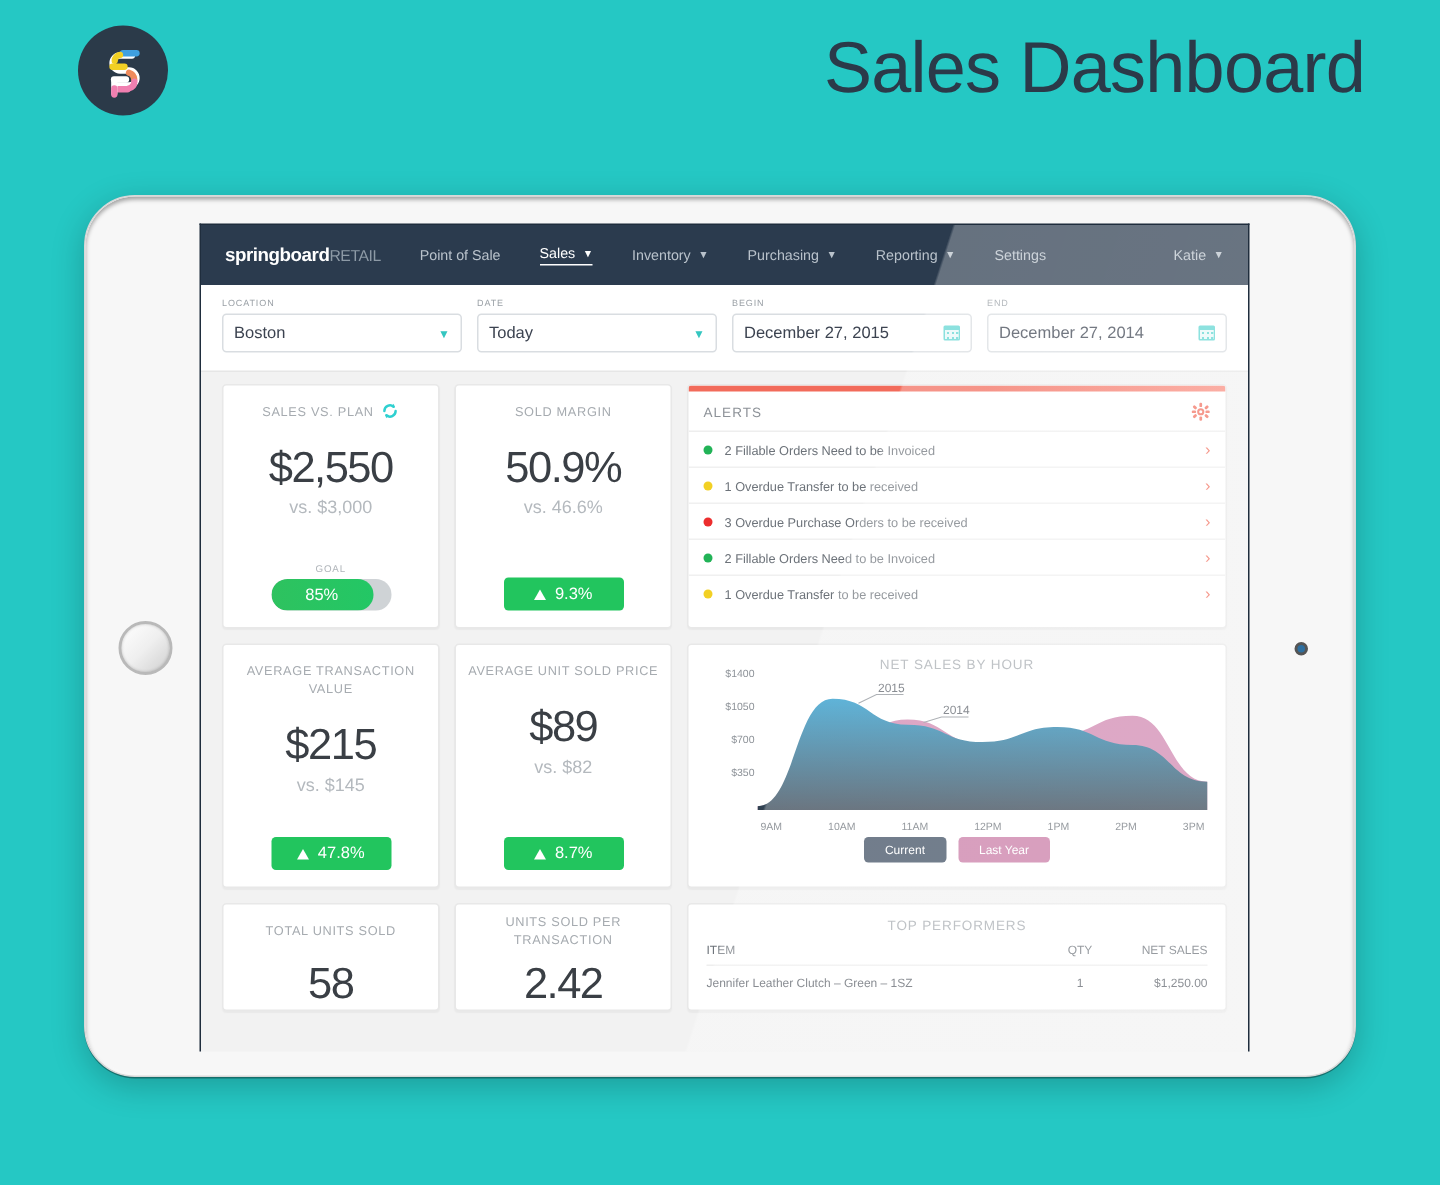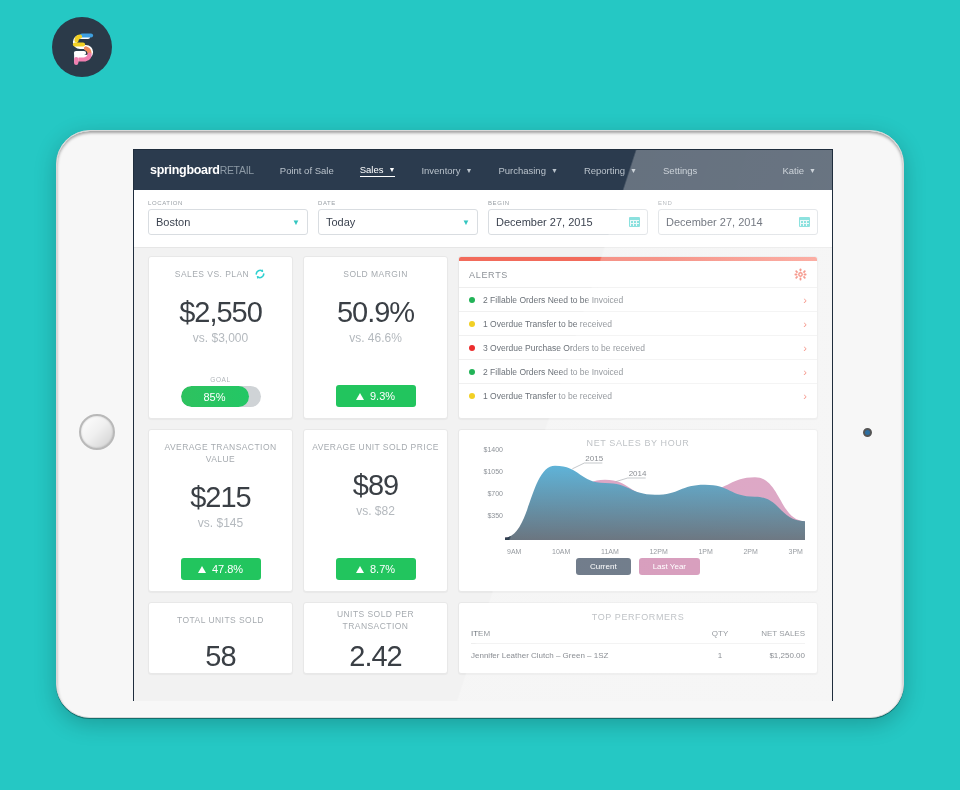--- a/index.html
+++ b/index.html
@@ -194,20 +194,21 @@
       <path d="M24.5 23.5 A4 4 0 0 1 28 19.6" stroke="#f2d024" stroke-width="4.2" fill="none" stroke-linecap="round"></path>
       <path d="M23 27.5 H31" stroke="#f2d024" stroke-width="4.2" fill="none" stroke-linecap="round"></path>
       <path d="M34 31.5 A5 5 0 0 1 37.5 36" stroke="#ef8b5c" stroke-width="4.2" fill="none" stroke-linecap="round"></path>
       <path d="M37.6 37.5 A5 5 0 0 1 33.8 42" stroke="#f07fb0" stroke-width="4.2" fill="none" stroke-linecap="round"></path>
       <path d="M33 42.5 H27" stroke="#f07fb0" stroke-width="4.2" fill="none" stroke-linecap="round"></path>
       <path d="M24 36 H32" stroke="#ffffff" stroke-width="4.2" fill="none" stroke-linecap="round"></path>
       <path d="M24.2 37 V45" stroke="#ffffff" stroke-width="4.2" fill="none" stroke-linecap="round"></path>
       <path d="M24.2 42 V46" stroke="#f07fb0" stroke-width="4.2" fill="none" stroke-linecap="round"></path>
     </svg>
   </div>
+  <div class="page-title">Sales Dashboard</div>
 </div>
 
 <div class="tablet">
   <div class="tablet-inner-shadow"></div>
   <div class="home-button"></div>
   <div class="camera-dot"></div>
 
   <div class="screen">
     <div class="glare"></div>
 

